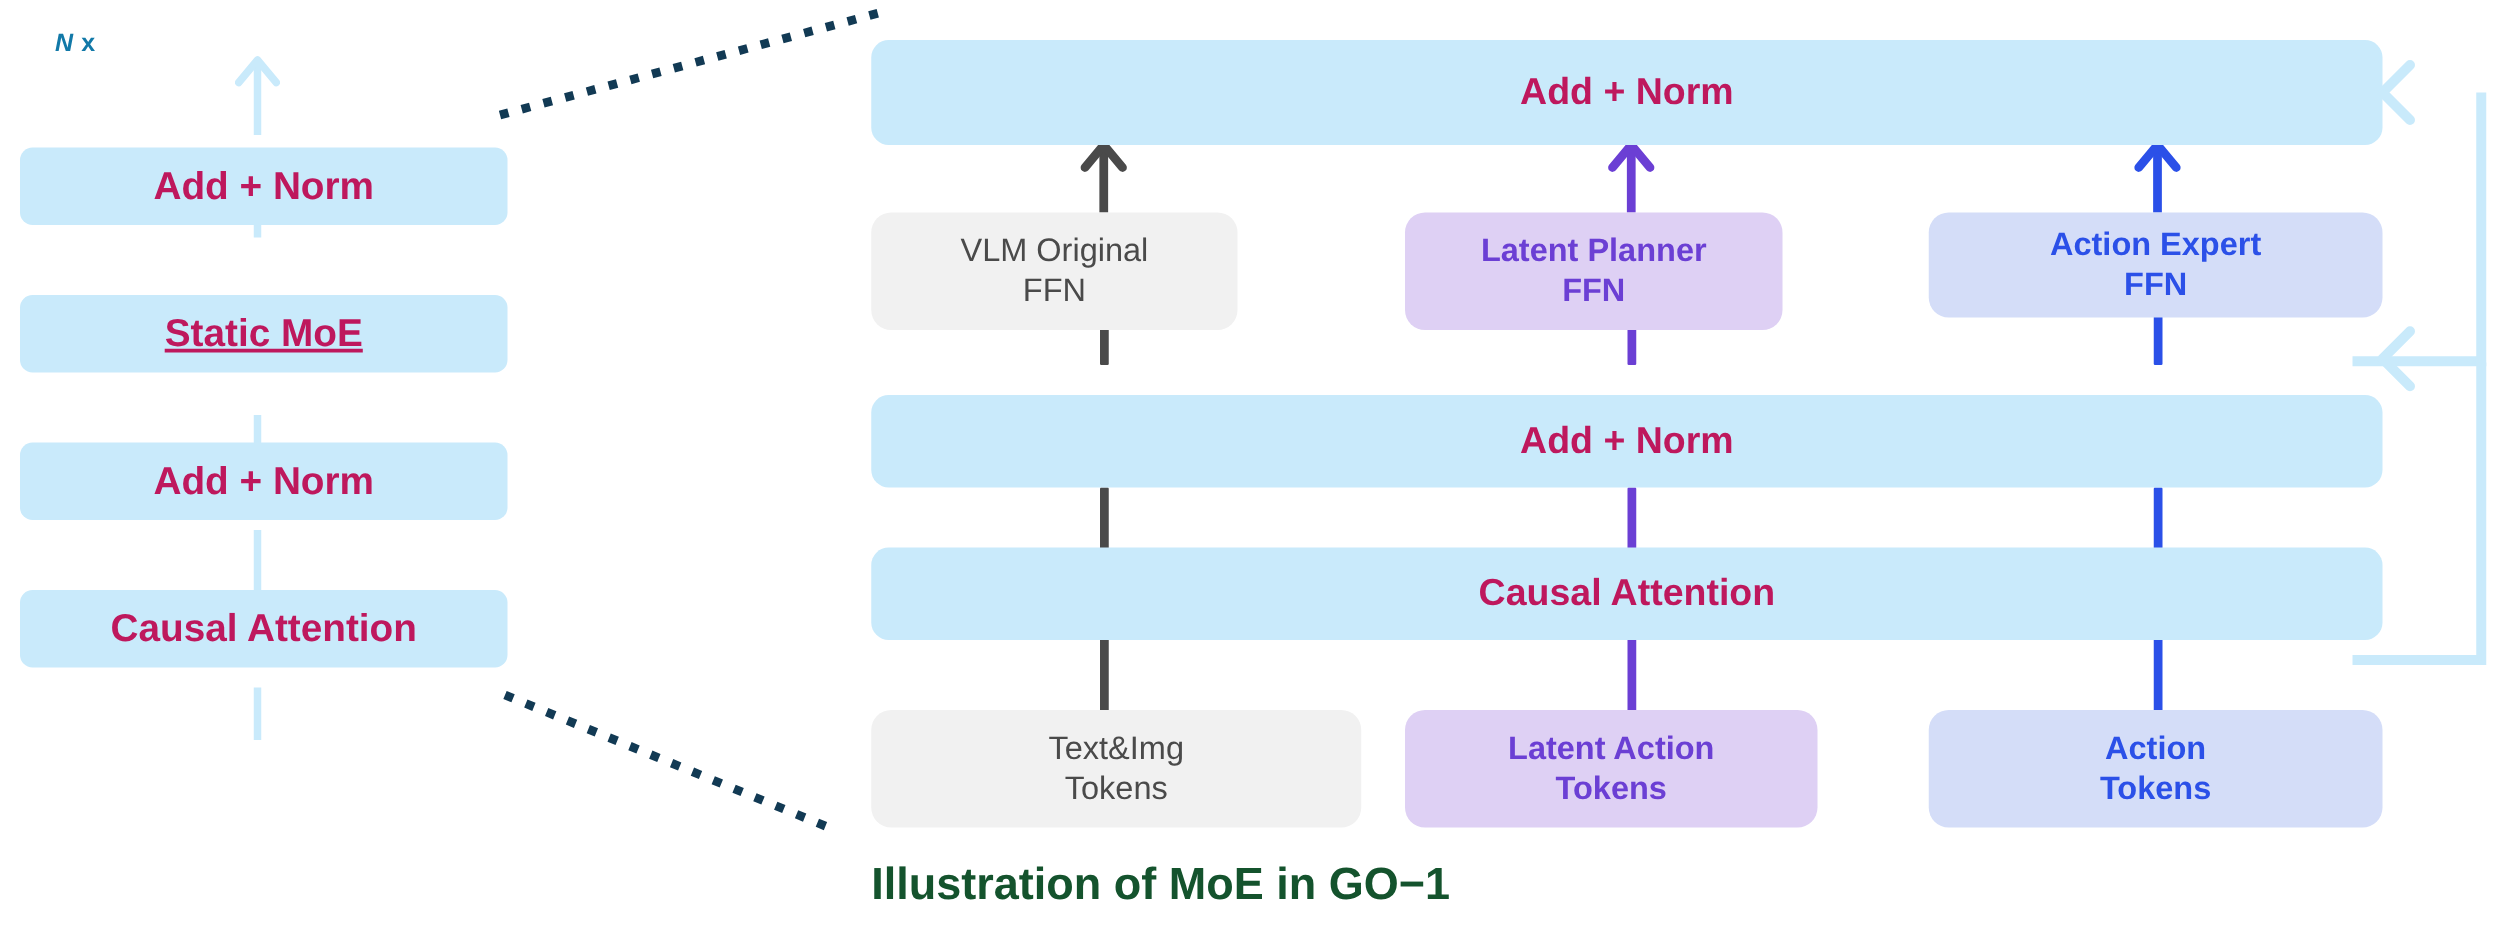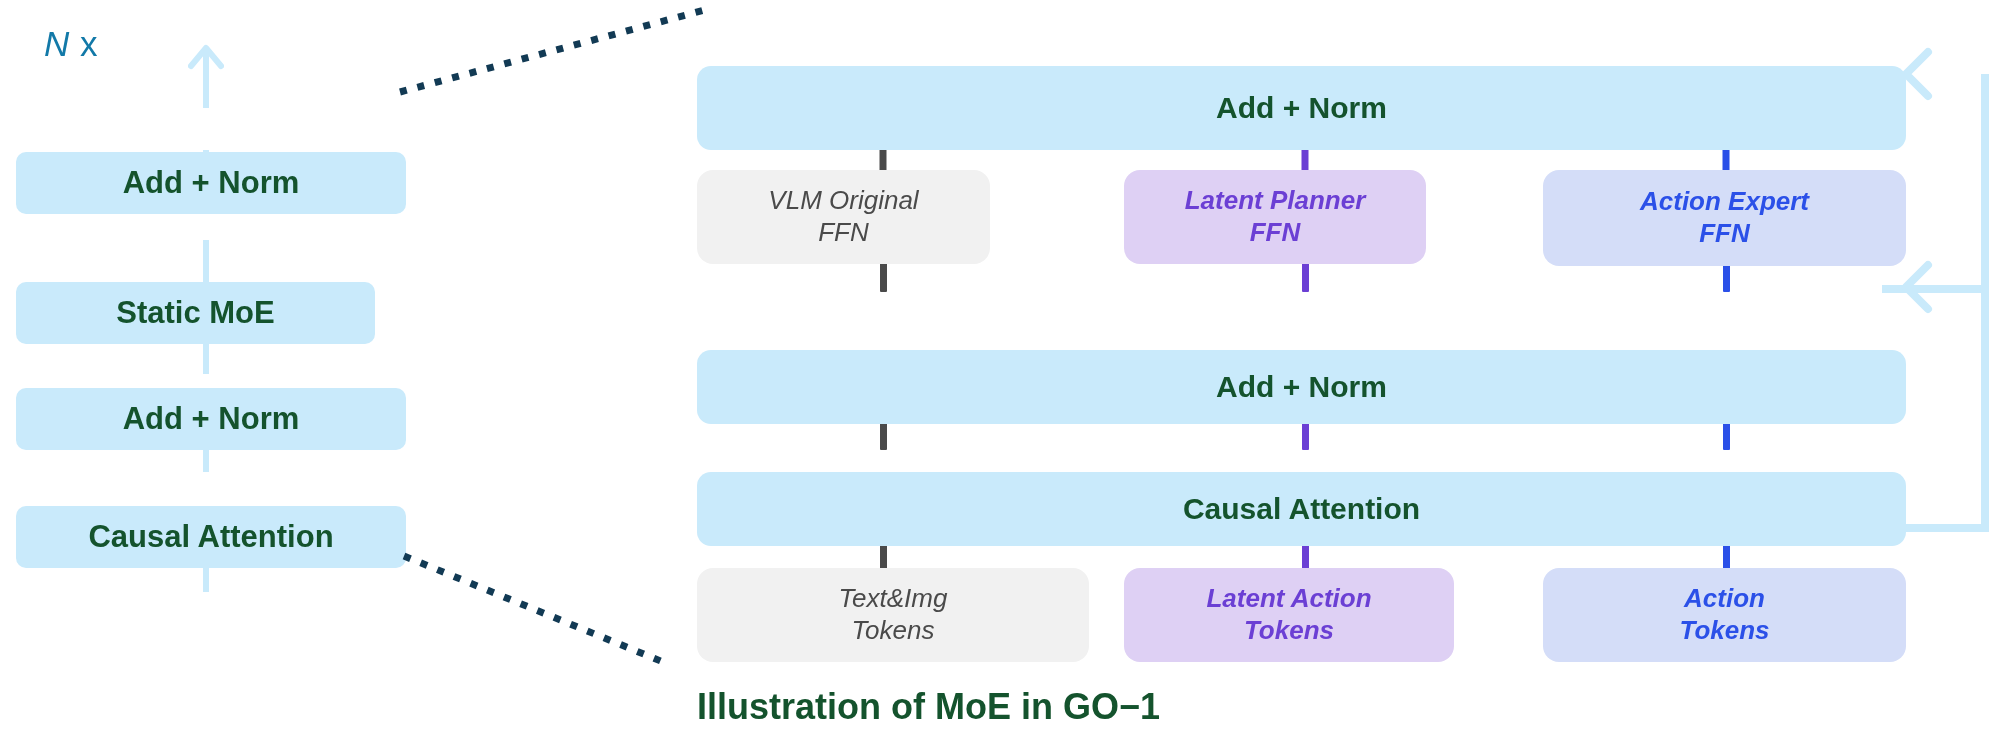--- a/index.html
+++ b/index.html
@@ -25,40 +25,40 @@
     box-sizing: border-box;
     display: flex;
     flex-direction: column;
     align-items: center;
     justify-content: center;
     border-radius: 12px;
     text-align: center;
     line-height: 1.22;
     white-space: pre-line;
   }
-  .box.blue   { background: #c9eafb; color: #14532d; font-weight: bold; margin-top: 34px; }
+  .box.blue   { background: #c9eafb; color: #be185d; font-weight: bold; }
   .box.gray   { background: #f1f1f1; color: #4a4a4a; font-weight: normal; }
   .box.purple { background: #ded0f4; color: #6b3fd4; font-weight: bold; }
   .box.indigo { background: #d4ddf8; color: #2b50e8; font-weight: bold; }
 
   
   .lbox {
     font-size: 31px;
     border-radius: 10px;
   }
   .l-conn {
     position: absolute;
     width: 6px;
     background: #c9eafb;
   }
   .nx {
     position: absolute;
     color: #1279a8;
-    font-size: 35px;
-    font-weight: normal;
+    font-size: 20px;
+    font-weight: bold;
     letter-spacing: .5px;
   }
   .nx i { font-style: italic; }
   .input-label {
     position: absolute;
     color: #1279a8;
     font-size: 30px;
     font-weight: bold;
     text-align: center;
   }
@@ -72,21 +72,20 @@
   }
 
   
   .rbar {
     font-size: 30px;
     border-radius: 14px;
   }
   .rcell {
     font-size: 26px;
     border-radius: 16px;
-    font-style: italic;
   }
   .vline {
     position: absolute;
     width: 7px;
     border-radius: 1px;
   }
   .vline.g { background: #4a4a4a; }
   .vline.p { background: #6b3fd4; }
   .vline.b { background: #2b50e8; }
 
@@ -112,21 +111,21 @@
     <path d="M3 24 L18 6 L33 24" stroke="#c9eafb" stroke-width="6" fill="none" stroke-linecap="round" stroke-linejoin="round"></path>
   </svg>
 
   <div class="l-conn" style="left:203px; top:150px; height:40px;"></div>
   <div class="l-conn" style="left:203px; top:240px; height:42px;"></div>
   <div class="l-conn" style="left:203px; top:332px; height:42px;"></div>
   <div class="l-conn" style="left:203px; top:424px; height:48px;"></div>
   <div class="l-conn" style="left:203px; top:550px; height:42px;"></div>
 
   <div class="box blue lbox" style="left:16px; top:118px; width:390px; height:62px;">Add + Norm</div>
-  <div class="box blue lbox" style="left:16px; top:248px; width:359px; height:62px;">Static MoE</div>
+  <div class="box blue lbox" style="left:16px; top:236px; width:390px; height:62px;text-decoration:underline;">Static MoE</div>
   <div class="box blue lbox" style="left:16px; top:354px; width:390px; height:62px;">Add + Norm</div>
   <div class="box blue lbox" style="left:16px; top:472px; width:390px; height:62px;">Causal Attention</div>
 
 
   <svg class="dotted">
     <line x1="400" y1="92" x2="712" y2="8" stroke="#123a54" stroke-width="7" stroke-linecap="butt" stroke-dasharray="7 11"></line>
     <line x1="404" y1="556" x2="668" y2="664" stroke="#123a54" stroke-width="7" stroke-linecap="butt" stroke-dasharray="7 11"></line>
   </svg>
 
   <svg class="dotted">
@@ -162,21 +161,21 @@
     <path d="M21 60 L21 10" stroke="#2b50e8" stroke-width="7" fill="none"></path>
     <path d="M6 24 L21 6 L36 24" stroke="#2b50e8" stroke-width="7" fill="none" stroke-linecap="round" stroke-linejoin="round"></path>
   </svg>
 
   <div class="box blue rbar" style="left:697px; top:32px; width:1209px; height:84px;">Add + Norm</div>
 
   <div class="box gray rcell" style="left:697px; top:170px; width:293px; height:94px;">VLM Original
 FFN</div>
   <div class="box purple rcell" style="left:1124px; top:170px; width:302px; height:94px;">Latent Planner
 FFN</div>
-  <div class="box indigo rcell" style="left:1543px; top:170px; width:363px; height:96px;">Action Expert
+  <div class="box indigo rcell" style="left:1543px; top:170px; width:363px; height:84px;">Action Expert
 FFN</div>
 
   <div class="box blue rbar" style="left:697px; top:316px; width:1209px; height:74px;">Add + Norm</div>
 
   <div class="box blue rbar" style="left:697px; top:438px; width:1209px; height:74px;">Causal Attention</div>
 
   <div class="box gray rcell" style="left:697px; top:568px; width:392px; height:94px;">Text&amp;Img
 Tokens</div>
   <div class="box purple rcell" style="left:1124px; top:568px; width:330px; height:94px;">Latent Action
 Tokens</div>

